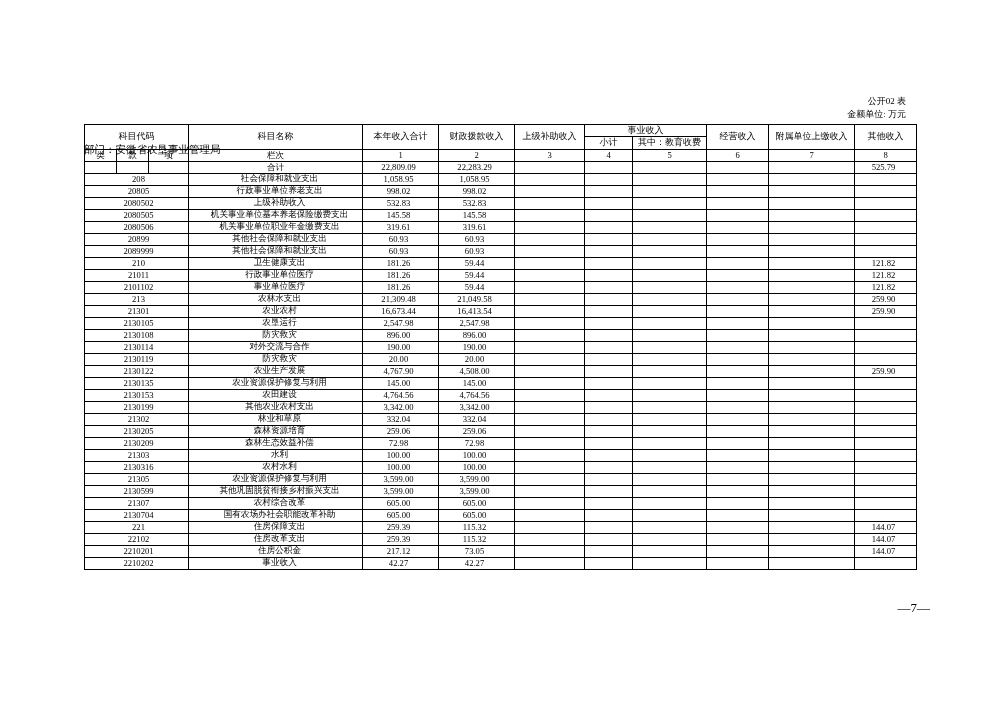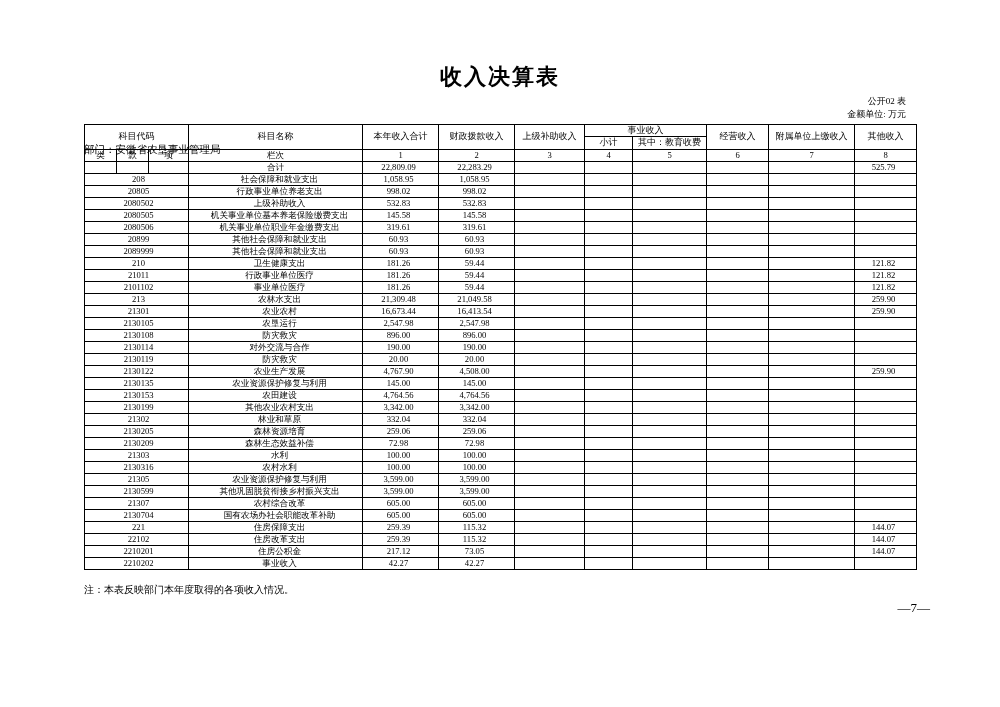--- a/index.html
+++ b/index.html
@@ -58,20 +58,21 @@
     height: 11px;
     box-sizing: border-box;
     font-weight: normal;
   }
   table.main th {
     font-size: 9px;
   }
   .lbl-name {
     text-align: left;
     padding-left: 10px !important;
+    font-family: Liberation Mono, monospace;
   }
   .num {
     text-align: right;
     padding-right: 6px !important;
   }
   .code {
     text-align: left;
     padding-left: 6px !important;
   }
   .note {
@@ -87,21 +88,20 @@
     font-size: 13px;
     font-family: "Liberation Serif", serif;
   }
   .row-head td { font-size: 9px; }
 </style>
 </head>
 <body>
 
 <div class="page">
 
-  <div class="title">收入决算表</div>
 
   <div class="meta-right">
     <div>公开02 表</div>
     <div>金额单位: 万元</div>
   </div>
 
   <div class="dept-line">部门：安徽省农垦事业管理局</div>
 
   <table class="main">
     <colgroup>
@@ -556,16 +556,15 @@
           <td class="num"></td>
           <td class="num"></td>
           <td class="num"></td>
           <td class="num"></td>
           <td class="num"></td>
           <td class="num"></td>
         </tr>
       </tbody>
   </table>
 
-  <div class="note">注：本表反映部门本年度取得的各项收入情况。</div>
   <div class="pagenum">—7—</div>
 
 </div>
 
 </body></html>

